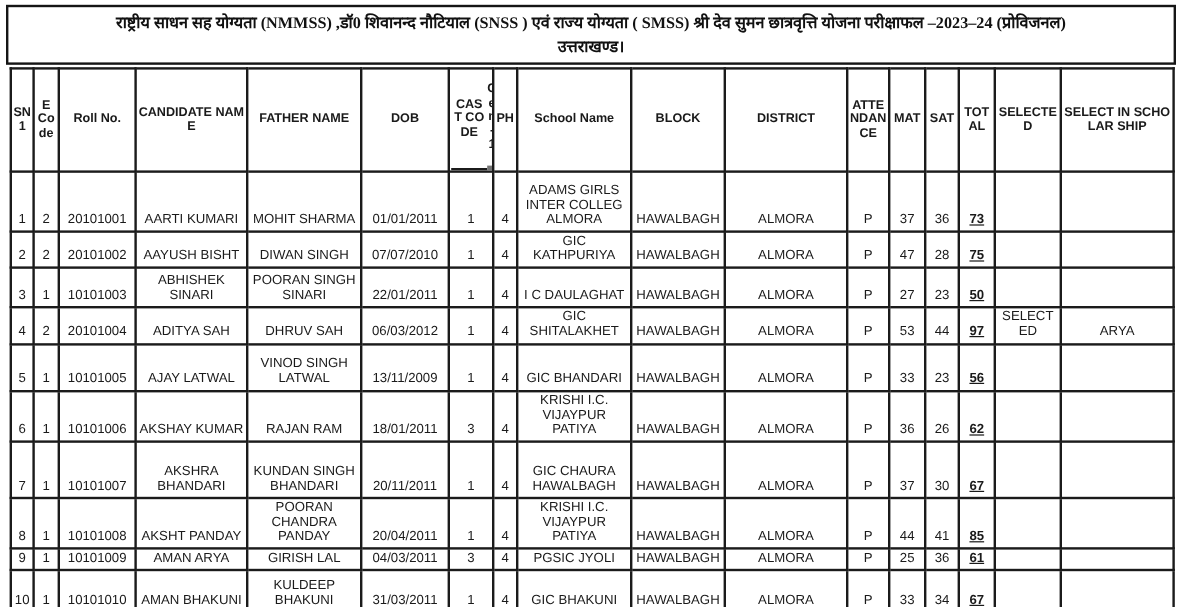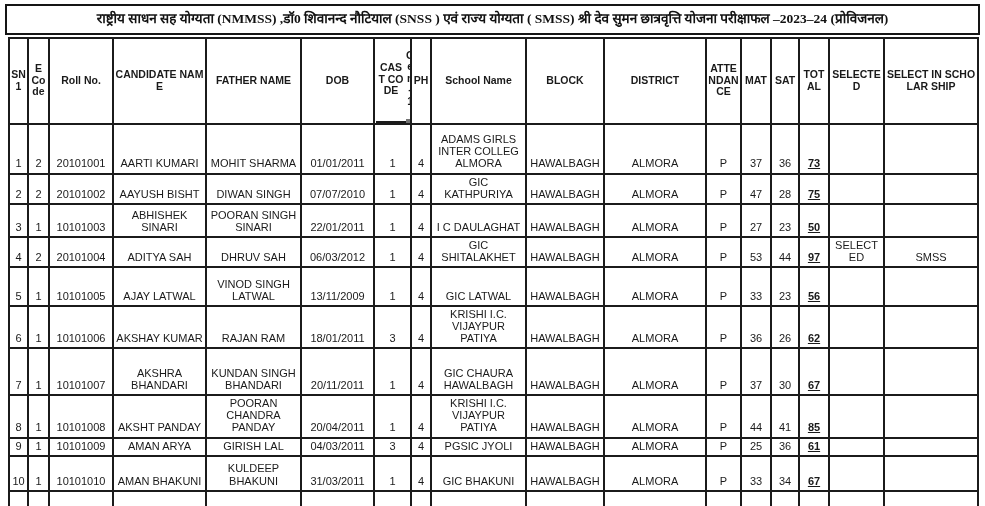--- a/index.html
+++ b/index.html
@@ -62,20 +62,21 @@
   tbody tr:nth-child(10) td{height:35px}
   tbody tr:nth-child(11) td{height:33px}
 </style>
 </head>
 <body>
 
 <div class="page">
 
   <div class="title-box">
     <div>राष्ट्रीय साधन सह योग्यता (NMMSS) ,डॉ0 शिवानन्द नौटियाल (SNSS ) एवं राज्य योग्यता ( SMSS) श्री देव सुमन छात्रवृत्ति योजना परीक्षाफल –2023–24  (प्रोविजनल)</div>
+    <div>उत्तराखण्ड।</div>
   </div>
 
   <table class="result">
     <colgroup>
       <col class="w-sn">
         <col class="w-ecode">
         <col class="w-roll">
         <col class="w-candidate">
       <col class="w-father">
         <col class="w-dob">
@@ -188,32 +189,32 @@
           <td class="c-cast">1</td>
           <td class="c-ph">4</td>
           <td class="c-school">GIC SHITALAKHET</td>
           <td class="c-block">HAWALBAGH</td>
           <td class="c-district">ALMORA</td>
           <td class="c-attendance">P</td>
           <td class="c-mat">53</td>
           <td class="c-sat">44</td>
           <td class="c-total">97</td>
           <td class="c-selected">SELECTED</td>
-          <td class="c-scholarship">SMSS</td>
+          <td class="c-scholarship">ARYA</td>
         </tr>
         <tr>
           <td class="c-sn">5</td>
           <td class="c-ecode">1</td>
           <td class="c-roll">10101005</td>
           <td class="c-candidate">AJAY LATWAL</td>
           <td class="c-father">VINOD SINGH LATWAL</td>
           <td class="c-dob">13/11/2009</td>
           <td class="c-cast">1</td>
           <td class="c-ph">4</td>
-          <td class="c-school">GIC LATWAL</td>
+          <td class="c-school">GIC BHANDARI</td>
           <td class="c-block">HAWALBAGH</td>
           <td class="c-district">ALMORA</td>
           <td class="c-attendance">P</td>
           <td class="c-mat">33</td>
           <td class="c-sat">23</td>
           <td class="c-total">56</td>
           <td class="c-selected"></td>
           <td class="c-scholarship"></td>
         </tr>
         <tr>

